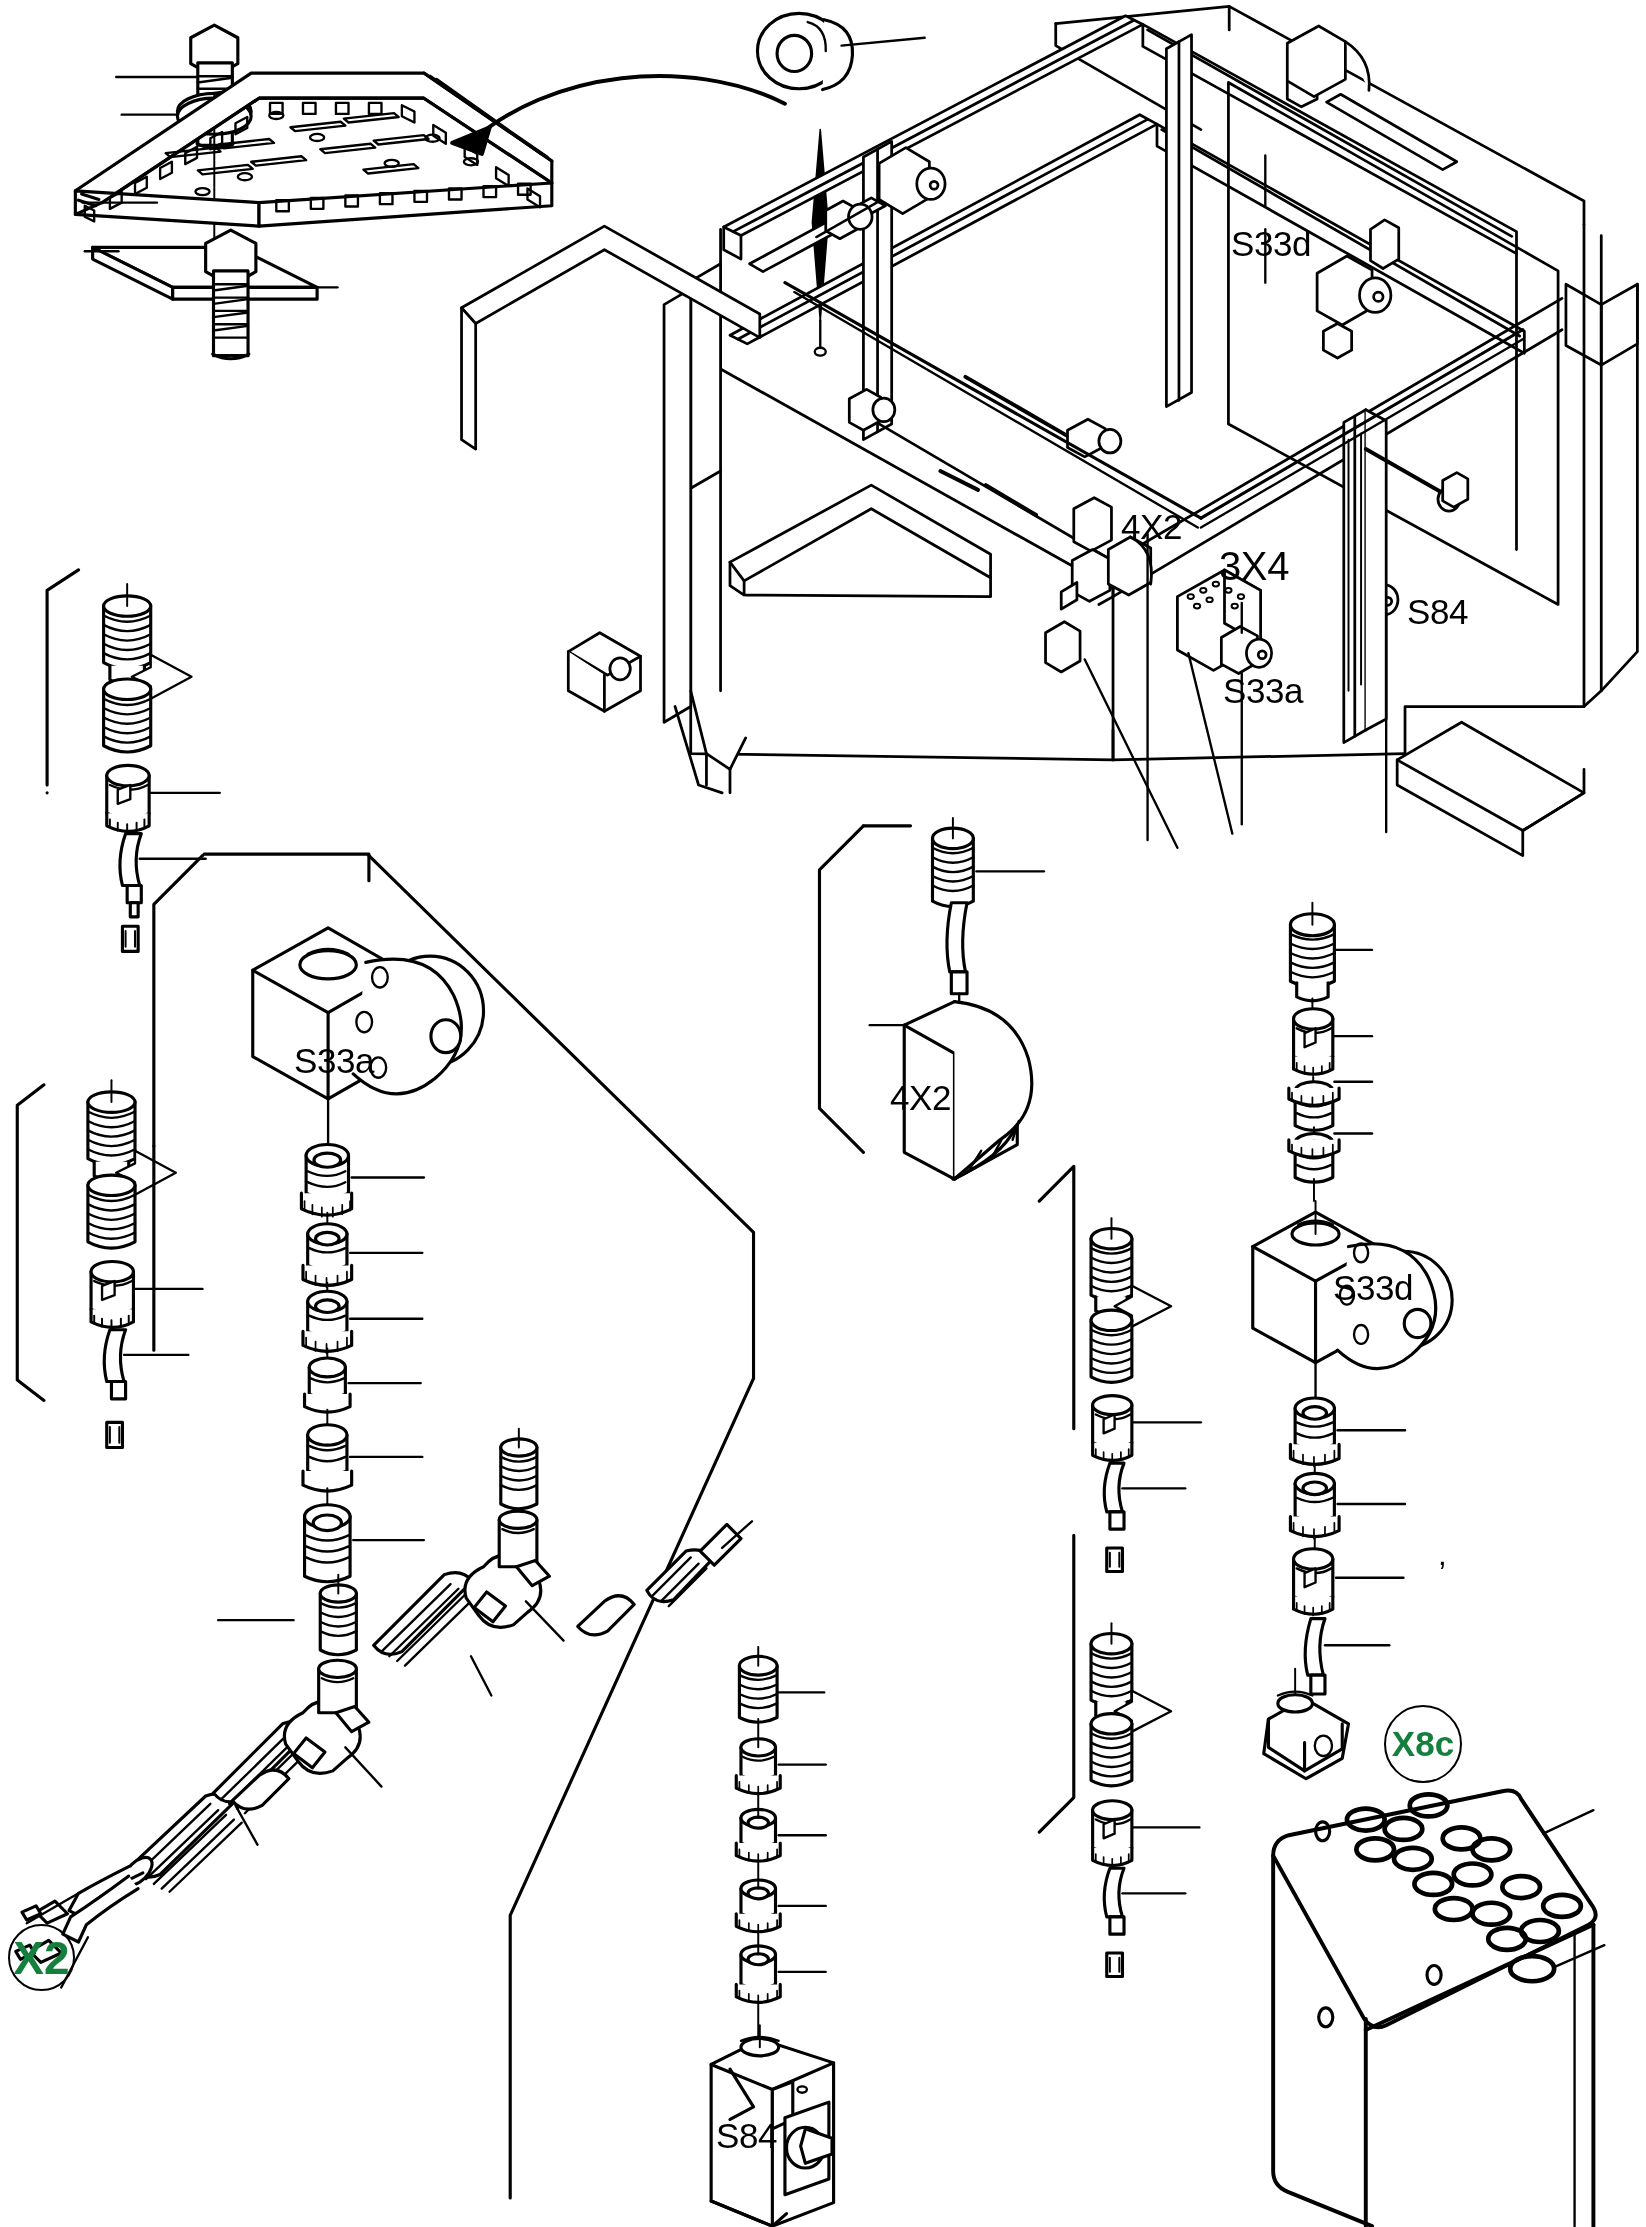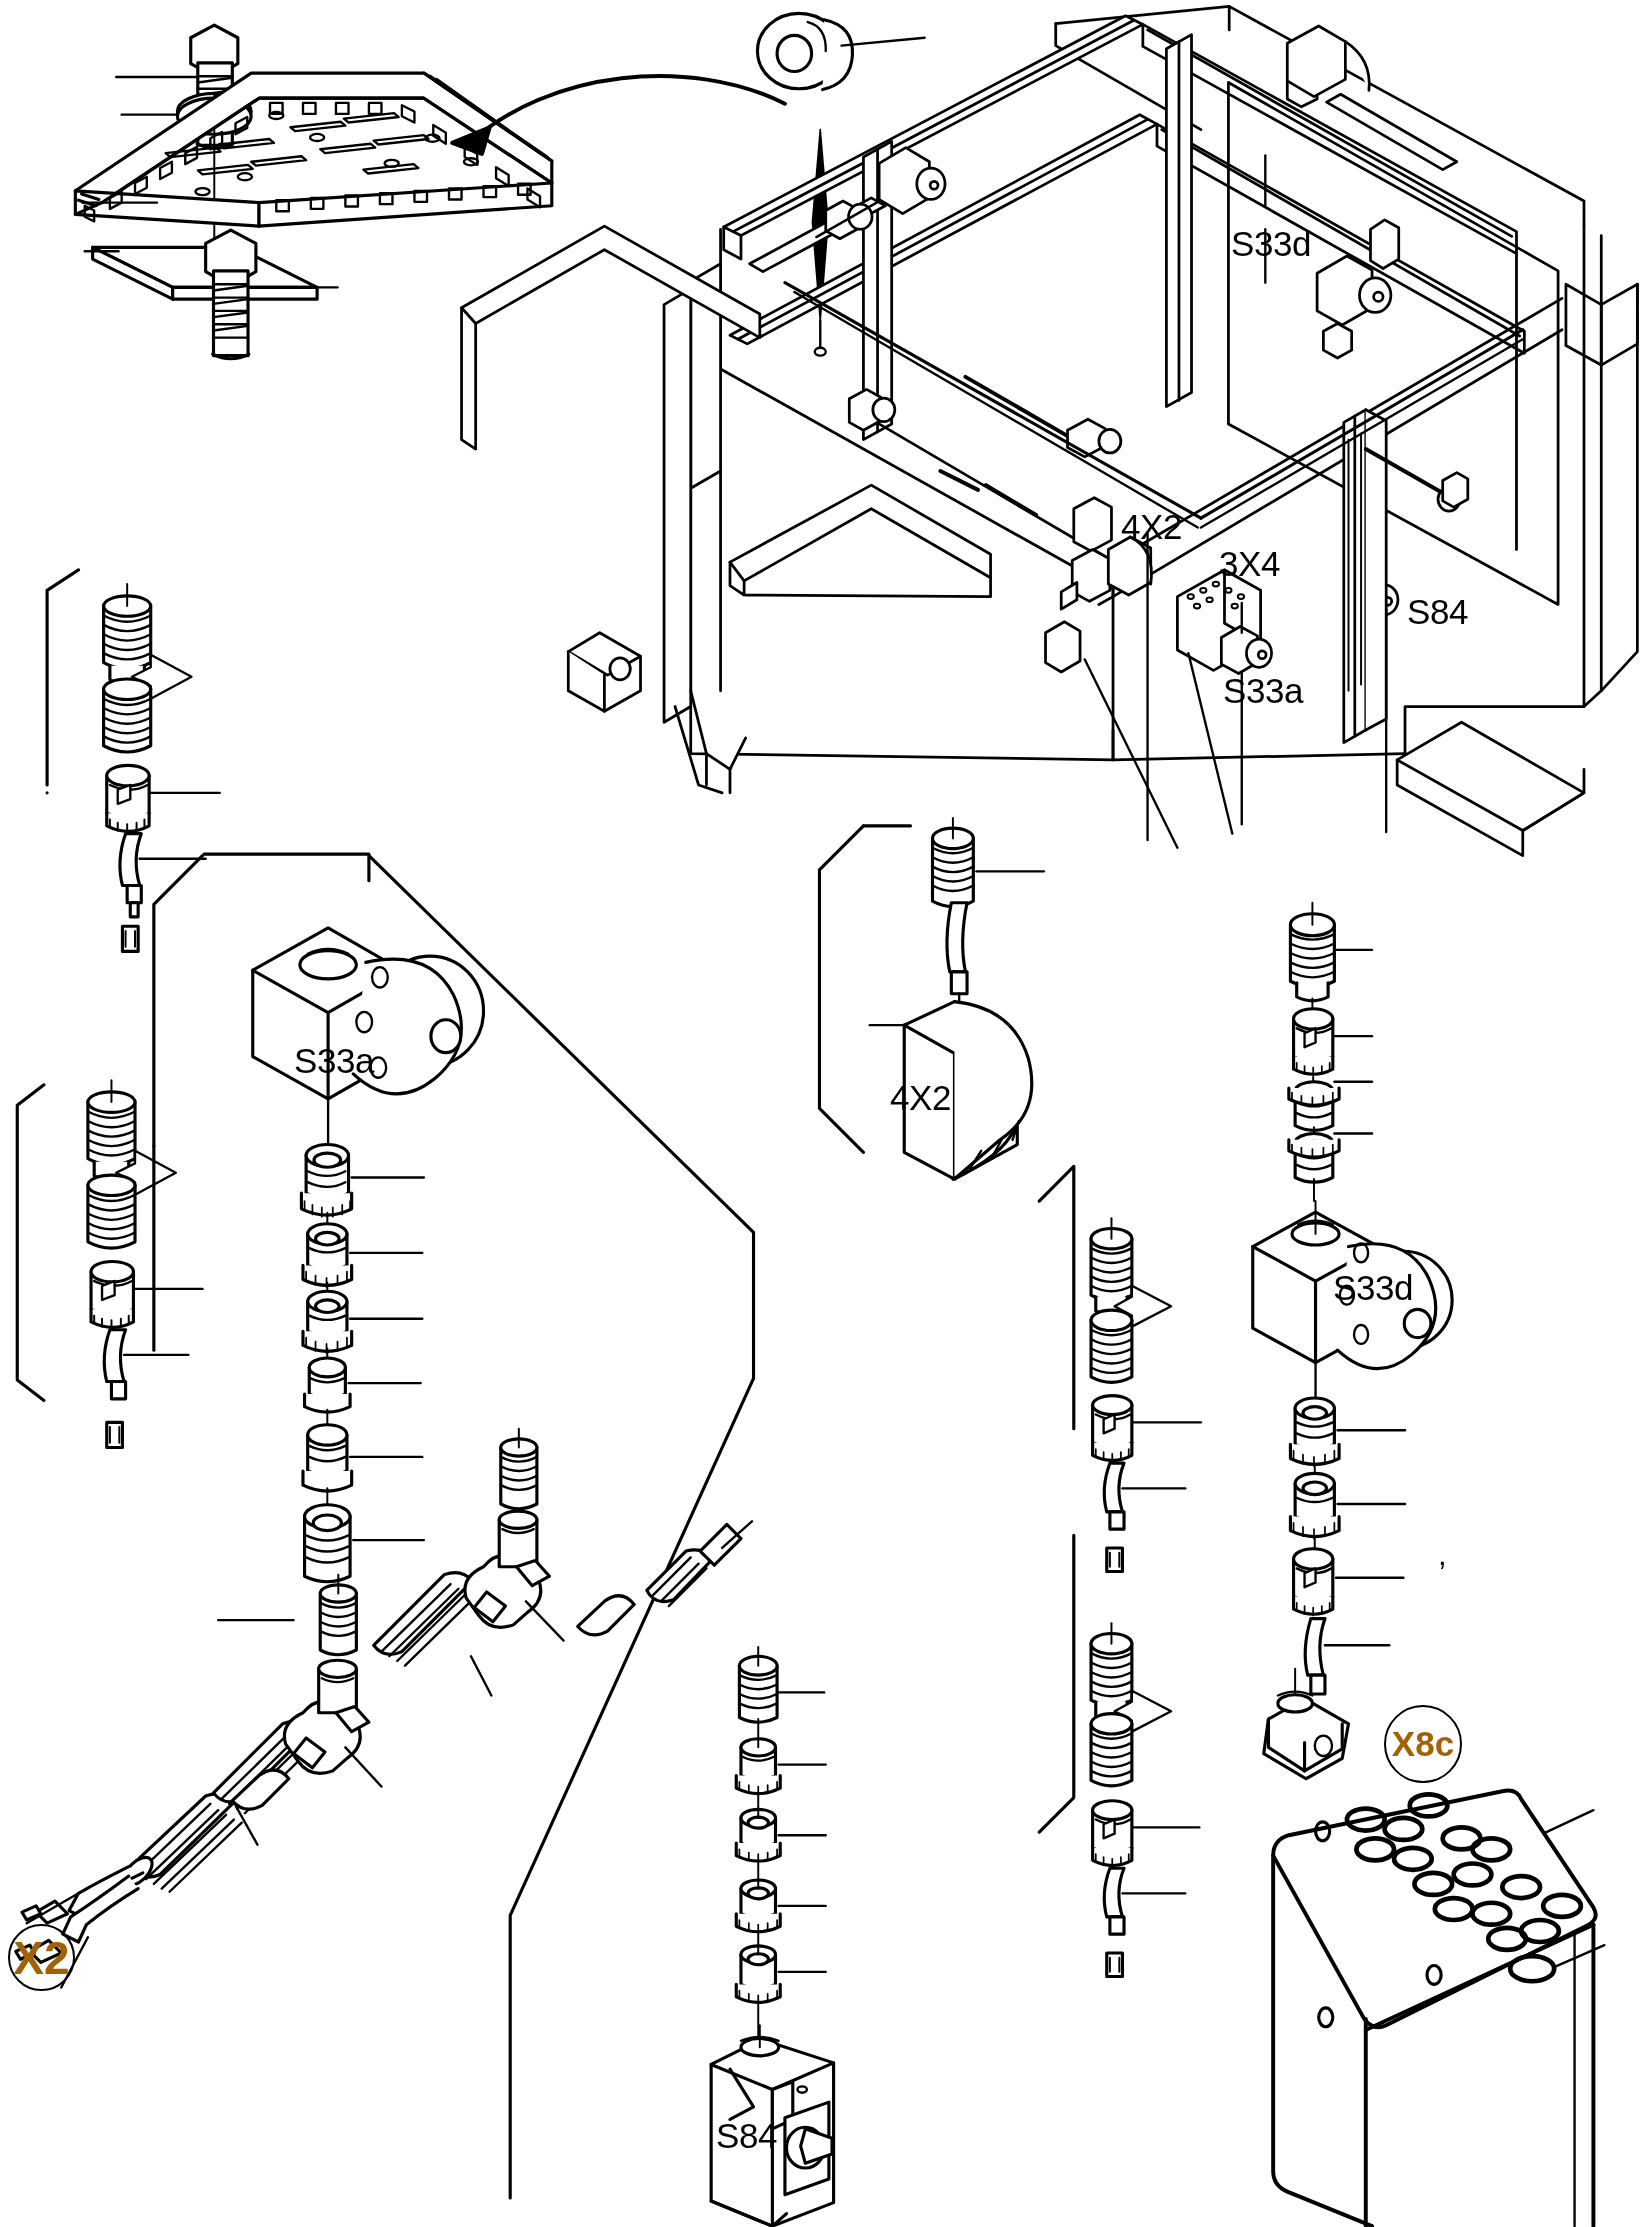--- a/index.html
+++ b/index.html
@@ -4,21 +4,21 @@
 <title>Exploded Assembly Diagram</title>
 <style>
   html,body{margin:0;padding:0;background:#ffffff;}
   body{font-family:"Liberation Sans", sans-serif;}
   #sheet{position:relative;width:1646px;height:2227px;background:#fff;overflow:hidden;}
   #sheet svg{position:absolute;left:0;top:0;}
   .lbl{position:absolute;font-family:"Liberation Sans", sans-serif;font-weight:400;color:#000;
        white-space:nowrap;line-height:1;letter-spacing:-0.4px;}
   .cbadge{position:absolute;border:2.4px solid #000;border-radius:50%;display:flex;
           align-items:center;justify-content:center;font-family:"Liberation Sans", sans-serif;
-          font-weight:700;color:#a16207;background:transparent;text-align:right;}
+          font-weight:700;color:#15803d;background:transparent;text-align:right;}
 </style>
 </head>
 <body>
 
 <div id="sheet">
 
 <svg width="1646" height="2227" viewBox="0 0 2097 2837" fill="none" stroke="#000" stroke-linecap="round" stroke-linejoin="round">
 
   <g stroke-width="4">
     <path d="M243 48 l30 -16 l30 16 l0 33 l-30 17 l-30 -17 Z" fill="#fff"></path>
@@ -924,21 +924,21 @@
     </g>
 
     <line x1="1966" y1="2336" x2="2030" y2="2306" stroke-width="3"></line>
     <line x1="1980" y1="2506" x2="2044" y2="2478" stroke-width="3"></line>
   </g>
 
 </svg>
 
 <div class="lbl" style="left:1231px;top:226px;font-size:35px;">S33d</div>
 <div class="lbl" style="left:1121px;top:509px;font-size:35px;">4X2</div>
-<div class="lbl" style="left:1219px;top:546px;font-size:35px;">3X4</div>
+<div class="lbl" style="left:1219px;top:546px;font-size:40px;">3X4</div>
 <div class="lbl" style="left:1407px;top:594px;font-size:35px;">S84</div>
 <div class="lbl" style="left:1223px;top:673px;font-size:35px;">S33a</div>
 <div class="lbl" style="left:294px;top:1043px;font-size:35px;">S33a</div>
 <div class="lbl" style="left:890px;top:1080px;font-size:35px;">4X2</div>
 <div class="lbl" style="left:1333px;top:1270px;font-size:35px;">S33d</div>
 <div class="lbl" style="left:716px;top:2118px;font-size:35px;">S84</div>
 <div class="lbl" style="left:1438px;top:1539px;font-size:31px;">,</div>
 
 <div class="cbadge" style="left:1384px;top:1705px;width:74px;height:74px;font-size:35px;">
   <span>X8c</span>

